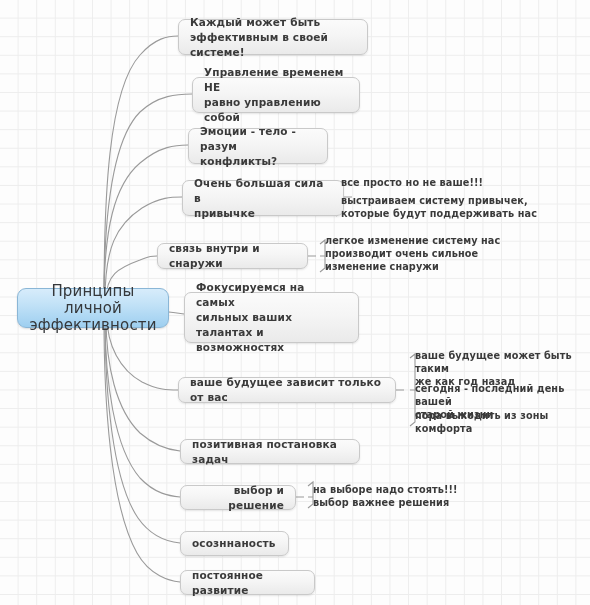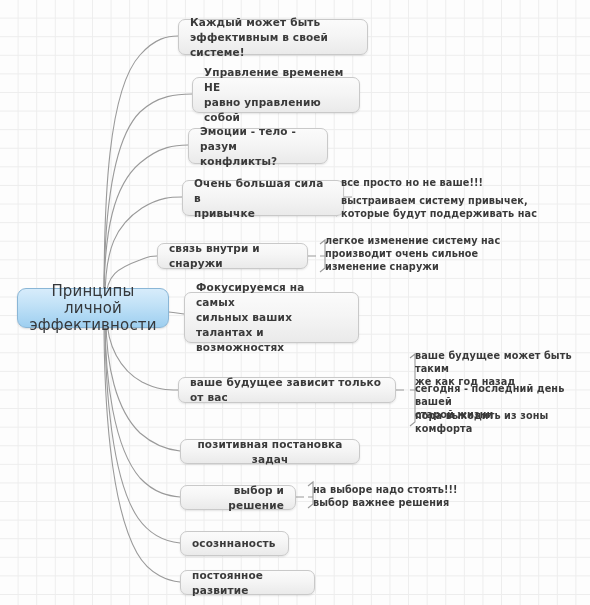--- a/index.html
+++ b/index.html
@@ -129,21 +129,21 @@
   <div class="node" style="left:184px; top:292px; width:175px; height:51px;">
     <span class="txt" style="white-space: pre-line;">Фокусируемся на самых
 сильных ваших талантах и
 возможностях</span>
   </div>
 
   <div class="node" style="left:178px; top:377px; width:218px; height:26px;">
     <span class="txt" style="white-space: pre-line;">ваше будущее зависит только от вас</span>
   </div>
 
-  <div class="node" style="left:180px; top:439px; width:180px; height:25px;text-align:center;">
+  <div class="node" style="left:180px; top:439px; width:180px; height:25px;">
     <span class="txt" style="white-space: pre-line;">позитивная постановка задач</span>
   </div>
 
   <div class="node" style="left:180px; top:485px; width:116px; height:25px;">
     <span class="txt" style="white-space: pre-line; text-align: right;">выбор и решение</span>
   </div>
 
   <div class="node" style="left:180px; top:531px; width:109px; height:25px;">
     <span class="txt" style="white-space: pre-line;">осозннаность</span>
   </div>

